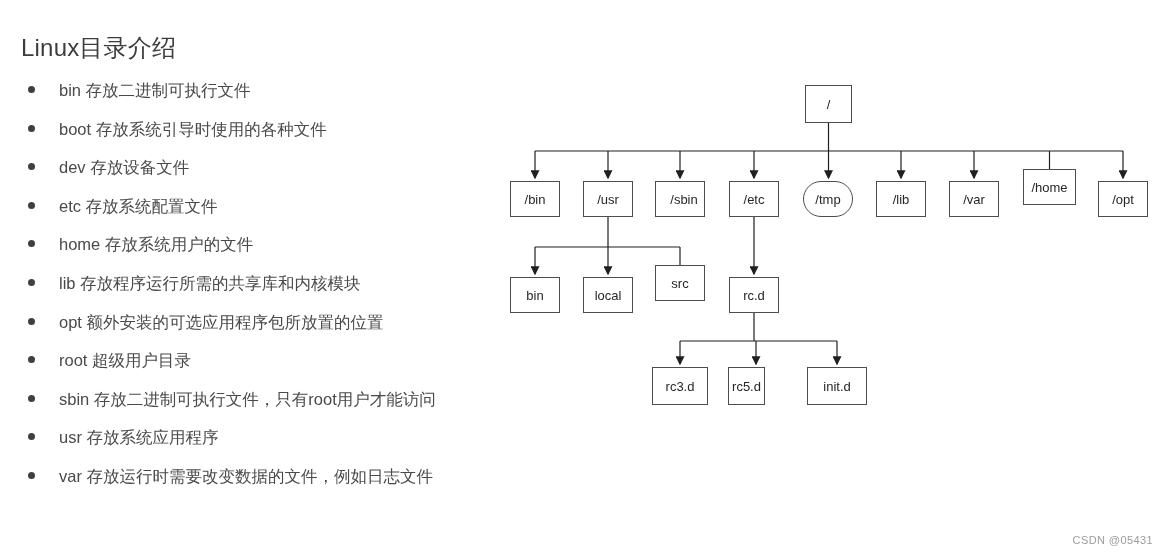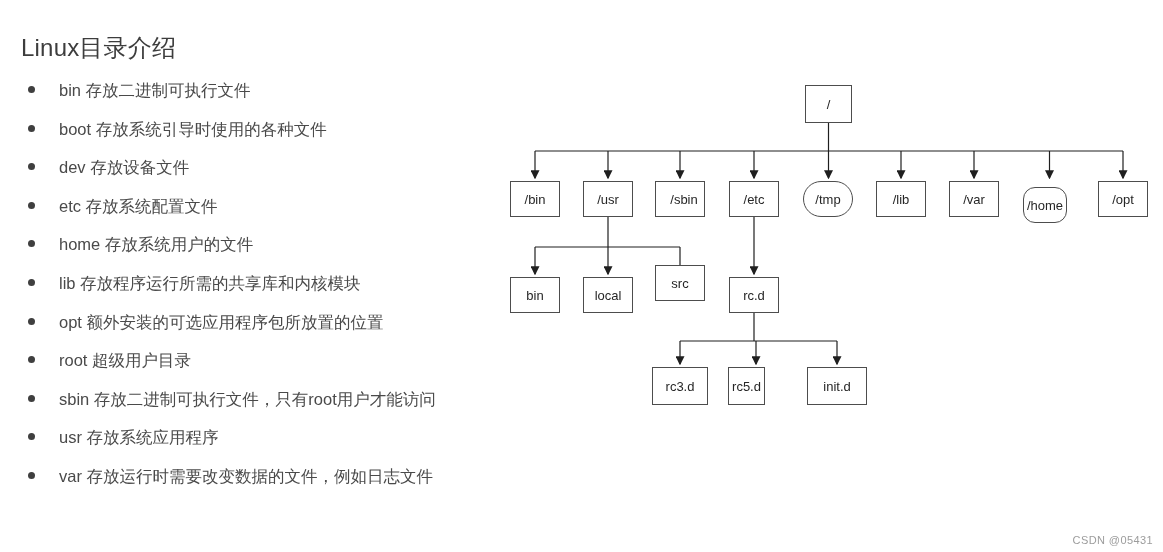--- a/index.html
+++ b/index.html
@@ -181,21 +181,21 @@
 
   <div class="node" style="left:315px; top:10px; width:47px; height:38px;">/</div>
 
   <div class="node" style="left:20px;  top:106px;">/bin</div>
   <div class="node" style="left:93px;  top:106px;">/usr</div>
   <div class="node" style="left:165px; top:106px;padding-left:8px;">/sbin</div>
   <div class="node" style="left:239px; top:106px;">/etc</div>
   <div class="node" style="left:313px; top:106px;border-radius:18px;">/tmp</div>
   <div class="node" style="left:386px; top:106px;">/lib</div>
   <div class="node" style="left:459px; top:106px;">/var</div>
-  <div class="node" style="left:533px; top:112px; width:44px;border-radius:12px;">/home</div>
+  <div class="node" style="left:533px; top:94px; width:53px;">/home</div>
   <div class="node" style="left:608px; top:106px;">/opt</div>
 
   <div class="node" style="left:20px;  top:202px;">bin</div>
   <div class="node" style="left:93px;  top:202px;">local</div>
   <div class="node" style="left:165px; top:190px;">src</div>
   <div class="node" style="left:239px; top:202px;">rc.d</div>
 
   <div class="node lvl3" style="left:162px; top:292px; width:56px;">rc3.d</div>
   <div class="node lvl3" style="left:238px; top:292px; width:37px;">rc5.d</div>
   <div class="node lvl3" style="left:317px; top:292px; width:60px;">init.d</div>

